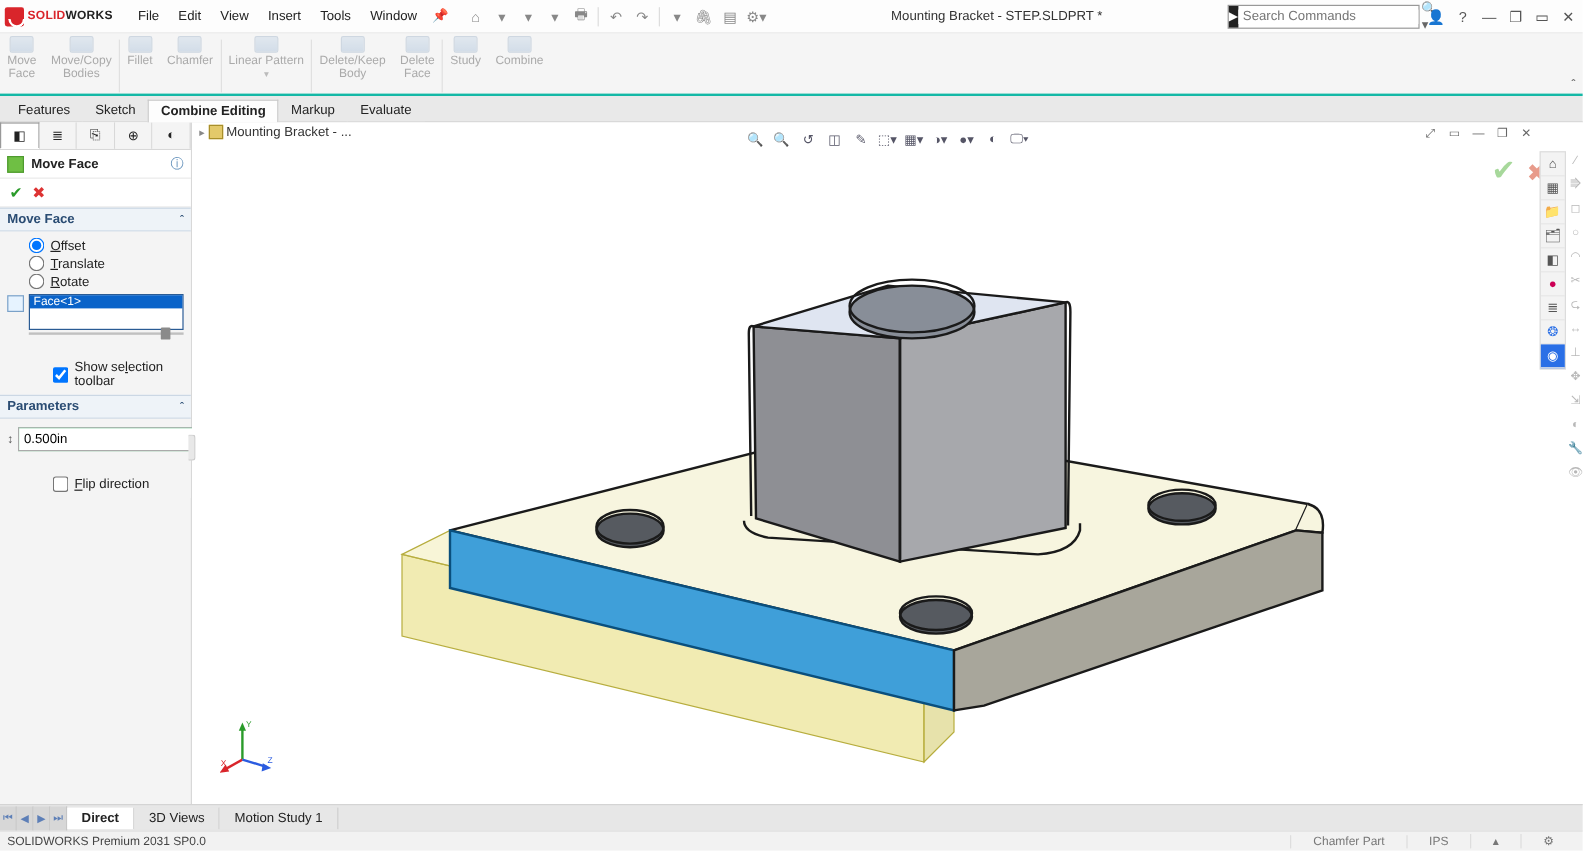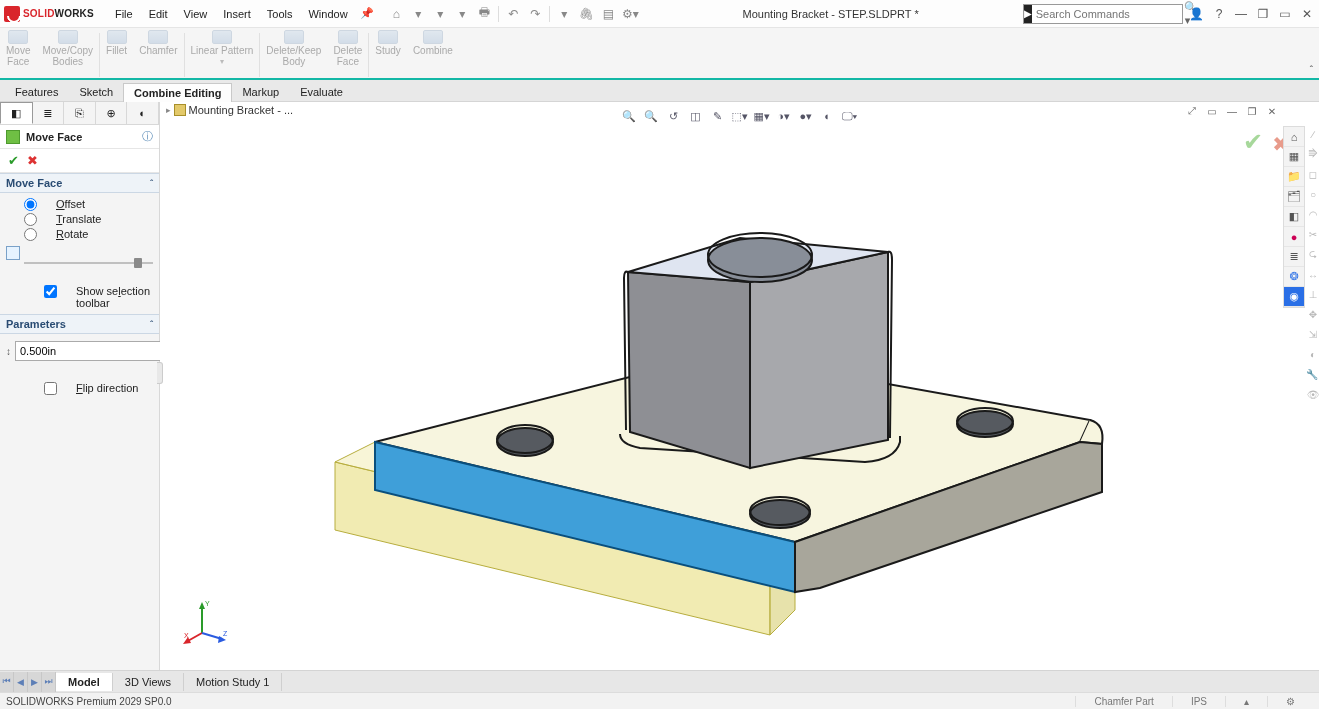--- a/index.html
+++ b/index.html
@@ -45,21 +45,21 @@
   .pm-head { display:flex; align-items:center; gap:6px; padding:4px 6px; background:#fff; border-bottom:1px solid #e6e6e6;}
   .pm-head .cube { width:14px; height:14px; background:#6fbf44; border:1px solid #4e9a2e; }
   .pm-head b { font-size:11px; }
   .pm-head .help { margin-left:auto; color:#5b8bb7; font-size:11px;}
   .pm-okx { display:flex; gap:8px; padding:4px 8px; border-bottom:1px solid #e6e6e6; background:#fff;}
   .pm-okx .ok { color:#2a9b2a; font-size:13px;}
   .pm-okx .xx { color:#d33; font-size:13px;}
   .sect-head { background:#eef3f8; border-top:1px solid #cbd7e4; border-bottom:1px solid #cbd7e4; padding:3px 6px; font-size:11px; font-weight:bold; color:#2a4c73; display:flex; align-items:center;}
   .sect-head .chev { margin-left:auto; font-size:9px; color:#2a4c73; }
   .sect-body { background:#f4f4f4; padding:4px 6px; font-size:11px;}
-  .radio, .check { display:flex; align-items:flex-start; gap:19px; padding:1px 0; margin-left:18px;}
+  .radio, .check { display:flex; align-items:center; gap:5px; padding:1px 0; margin-left:18px;}
   .radio input, .check input { margin:0; }
   .u { text-decoration: underline; }
   .selbox-row { display:flex; align-items:flex-start; gap:4px; margin-top:3px;}
   .selbox-row .sicn2 { width:14px; height:14px; border:1px solid #7aa1c8; background:#e6f3ff; margin-top:1px; }
   .selbox { flex:1; border:1px solid #2a5b94; background:#fff; height:30px; font-size:10px; }
   .selbox .item { background:#0a63c9; color:#fff; padding:0 3px; display:inline-block; width:100%;}
   .slider { display:flex; align-items:center; margin:2px 0 4px 18px;}
   .slider .track { flex:1; height:2px; background:#c0c0c0; position:relative;}
   .slider .thumb { position:absolute; left:85%; top:-4px; width:8px; height:10px; background:#8a8a8a; border-radius:1px;}
   .check.ml { margin-left:18px; margin-top:20px;padding-left:20px;}
@@ -235,20 +235,23 @@
       <label class="radio">
           <input type="radio" style="">
           <span><span class="u">T</span><span>ranslate</span></span>
         </label>
       <label class="radio">
           <input type="radio" style="">
           <span><span class="u">R</span><span>otate</span></span>
         </label>
       <div class="selbox-row">
         <div class="sicn2"></div>
+        <div class="selbox">
+          <span class="item">Face&lt;1&gt;</span>
+        </div>
       </div>
       <div class="slider">
           <div class="track">
             <div class="thumb"></div>
           </div>
         </div>
       <label class="check ml">
           <input type="checkbox" checked="" style="">
           <span><span>Show se</span><span class="u">l</span><span>ection toolbar</span></span>
         </label>
@@ -383,25 +386,25 @@
   </div>
 </div>
 
 <div class="doctabs">
   <div class="navarrows">
     <div>⏮</div>
     <div>◀</div>
     <div>▶</div>
     <div>⏭</div>
   </div>
-  <div class="dtab active">Model</div>
+  <div class="dtab active">Direct</div>
   <div class="dtab">3D Views</div>
   <div class="dtab">Motion Study 1</div>
 </div>
 
 <div class="statusbar">
-  <span>SOLIDWORKS Premium 2029 SP0.0</span>
+  <span>SOLIDWORKS Premium 2031 SP0.0</span>
   <span class="spacer"></span>
   <span class="cell">Chamfer Part</span>
   <span class="cell">IPS</span>
   <span class="cell">▴</span>
   <span class="cell">⚙</span>
 </div>
 
 </body></html>

